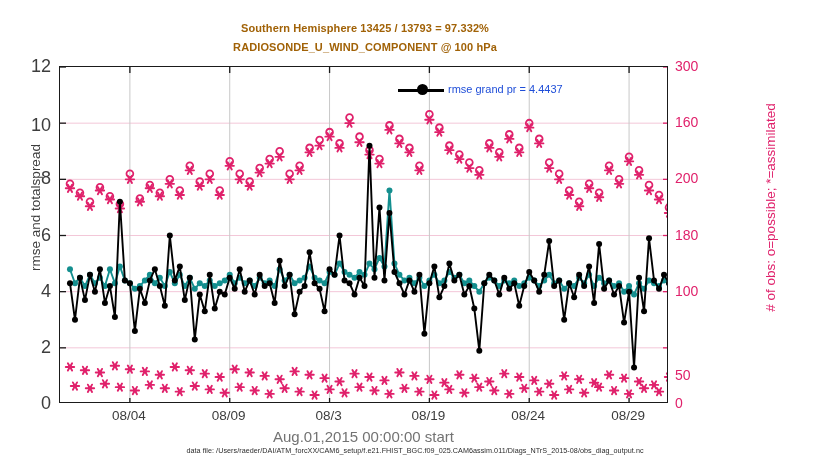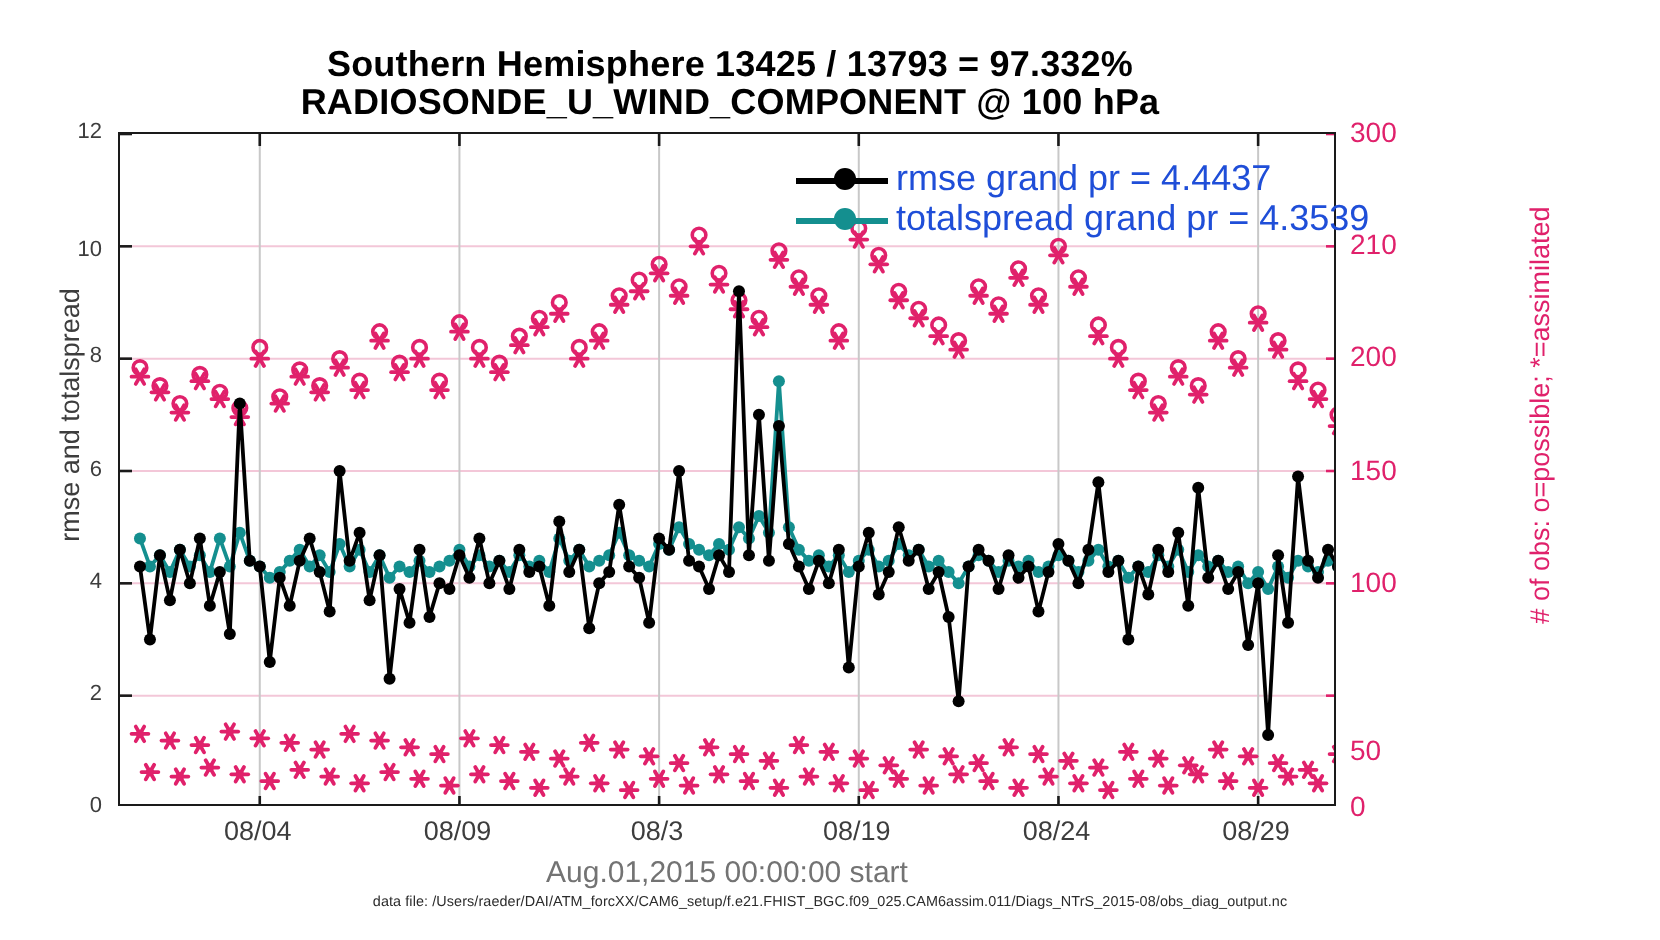--- a/index.html
+++ b/index.html
@@ -2,32 +2,32 @@
 <html><head>
 <meta charset="utf-8">
 <style>
   html,body{margin:0;padding:0;background:#ffffff;}
   body{width:830px;height:470px;overflow:hidden;
        font-family:"Liberation Sans","DejaVu Sans",sans-serif;
        -webkit-font-smoothing:antialiased;}
   #root{position:relative;width:830px;height:470px;background:#fff;}
 
   .ttl{position:absolute;left:0;width:730px;text-align:center;
-       font-weight:bold;font-size:18px;color:#000000;letter-spacing:.1px;}
+       font-weight:bold;font-size:11px;color:#a16207;letter-spacing:.1px;}
   #title1{top:22px;}
   #title2{top:41px;}
 
   
   #plot{position:absolute;left:59px;top:66px;width:609px;height:337px;
         border:1.3px solid #1a1a1a;box-sizing:border-box;background:#fff;}
   #plotinner{position:absolute;inset:0;overflow:hidden;}
   svg.layer{position:absolute;left:0;top:0;width:609px;height:337px;overflow:visible;}
 
   
-  .ytick{position:absolute;font-size:11px;color:#3d3d3d;text-align:right;
+  .ytick{position:absolute;font-size:18px;color:#3d3d3d;text-align:right;
          width:40px;right:0;transform:translateY(-50%);}
   #ylabels{position:absolute;left:9px;top:66px;width:42px;height:337px;}
   .rtick{position:absolute;font-size:14px;color:#e0216b;text-align:left;
          left:0;width:46px;transform:translateY(-50%);}
   #rlabels{position:absolute;left:675px;top:66px;width:46px;height:337px;}
   .xtick{position:absolute;font-size:13.5px;color:#3d3d3d;text-align:center;
          width:70px;transform:translateX(-50%);top:0;}
   #xlabels{position:absolute;left:59px;top:408px;width:609px;height:20px;}
 
   #yaxislabel{position:absolute;left:-95px;top:200px;width:260px;
@@ -39,21 +39,21 @@
 
   #xaxislabel{position:absolute;left:59px;top:428px;width:609px;
       text-align:center;font-size:15px;color:#737373;}
 
   #datafile{position:absolute;left:0;top:446px;width:830px;text-align:center;
       font-size:7.2px;color:#2b2b2b;letter-spacing:.05px;}
 
   
   #legend{position:absolute;left:396px;top:80px;width:262px;height:40px;}
   .lgrow{position:absolute;left:0;height:19px;width:100%;}
-  .lgtxt{position:absolute;left:52px;top:0;font-size:18px;color:#1f4ed8;
+  .lgtxt{position:absolute;left:52px;top:0;font-size:11px;color:#1f4ed8;
          white-space:nowrap;line-height:19px;}
   .lgline{position:absolute;left:2px;top:9px;width:46px;height:2.6px;}
   .lgdot{position:absolute;left:21px;top:4.2px;width:11px;height:11px;border-radius:50%;}
 </style>
 </head>
 <body>
 
 <div id="root">
 
   <div class="ttl" id="title1">Southern Hemisphere 13425 / 13793 = 97.332%</div>
@@ -933,23 +933,23 @@
       <div class="ytick" style="top: 224.667px;">4</div>
       <div class="ytick" style="top: 168.5px;">6</div>
       <div class="ytick" style="top: 112.333px;">8</div>
       <div class="ytick" style="top: 59px;">10</div>
       <div class="ytick" style="top: 0px;">12</div>
     </div>
   <div id="rlabels">
       <div class="rtick" style="top: 337px;">0</div>
       <div class="rtick" style="top: 289px; margin-top: 20px;">50</div>
       <div class="rtick" style="top: 224.667px;">100</div>
-      <div class="rtick" style="top: 168.5px;">150</div>
+      <div class="rtick" style="top: 168.5px;">180</div>
       <div class="rtick" style="top: 112.333px;">200</div>
-      <div class="rtick" style="top: 56.1667px;">210</div>
+      <div class="rtick" style="top: 56.1667px;">160</div>
       <div class="rtick" style="top: 0px;">300</div>
     </div>
   <div id="xlabels">
       <div class="xtick" style="left: 69.8852px;">08/04</div>
       <div class="xtick" style="left: 169.721px;">08/09</div>
       <div class="xtick" style="left: 269.557px;">08/3</div>
       <div class="xtick" style="left: 369.393px;">08/19</div>
       <div class="xtick" style="left: 469.23px;">08/24</div>
       <div class="xtick" style="left: 569.066px;">08/29</div>
     </div>
@@ -957,21 +957,16 @@
   <div id="yaxislabel">rmse and totalspread</div>
   <div id="raxislabel"># of obs: o=possible; *=assimilated</div>
   <div id="xaxislabel">Aug.01,2015 00:00:00 start</div>
 
   <div id="legend">
       <div class="lgrow" style="top: 0px;">
         <div class="lgline" style="background: rgb(0, 0, 0);"></div>
         <div class="lgdot" style="background: rgb(0, 0, 0);"></div>
         <div class="lgtxt" style="color: rgb(31, 78, 216);">rmse grand pr = 4.4437</div>
       </div>
-      <div class="lgrow" style="top: 20px;">
-        <div class="lgline" style="background: rgb(20, 143, 143);"></div>
-        <div class="lgdot" style="background: rgb(20, 143, 143);"></div>
-        <div class="lgtxt" style="color: rgb(31, 78, 216);">totalspread grand pr = 4.3539</div>
-      </div>
     </div>
 
   <div id="datafile">data file: /Users/raeder/DAI/ATM_forcXX/CAM6_setup/f.e21.FHIST_BGC.f09_025.CAM6assim.011/Diags_NTrS_2015-08/obs_diag_output.nc</div>
 </div>
 
 </body></html>

